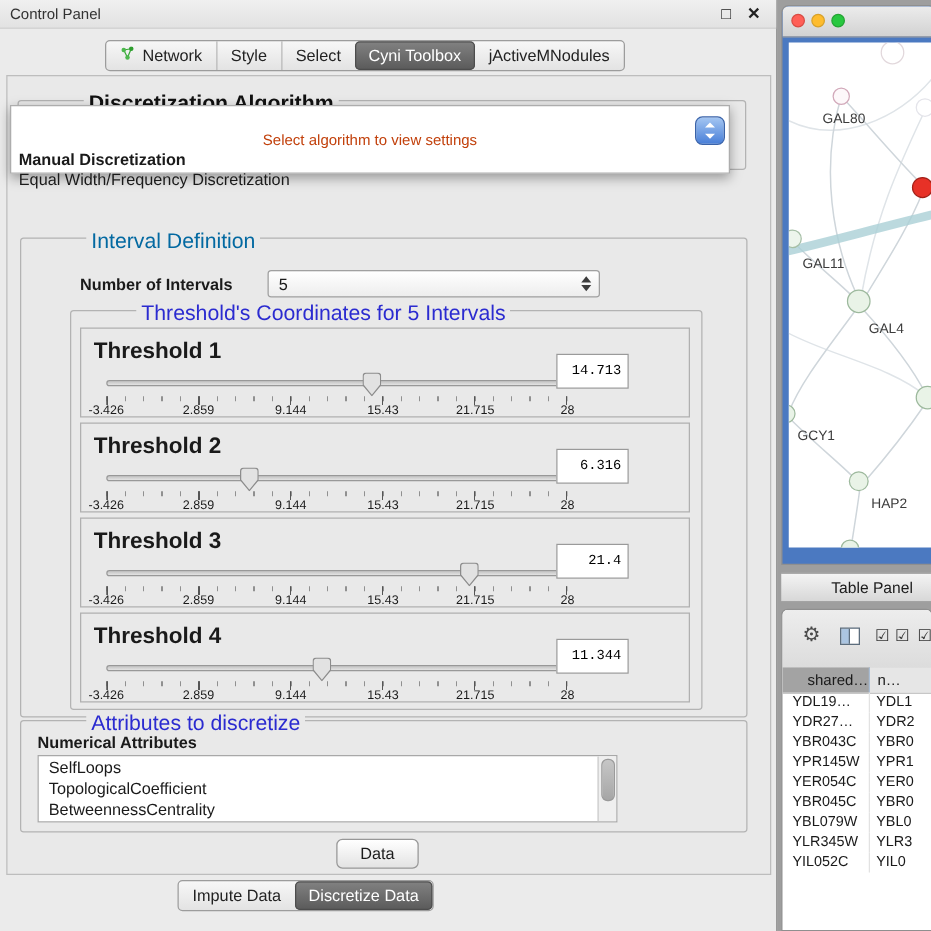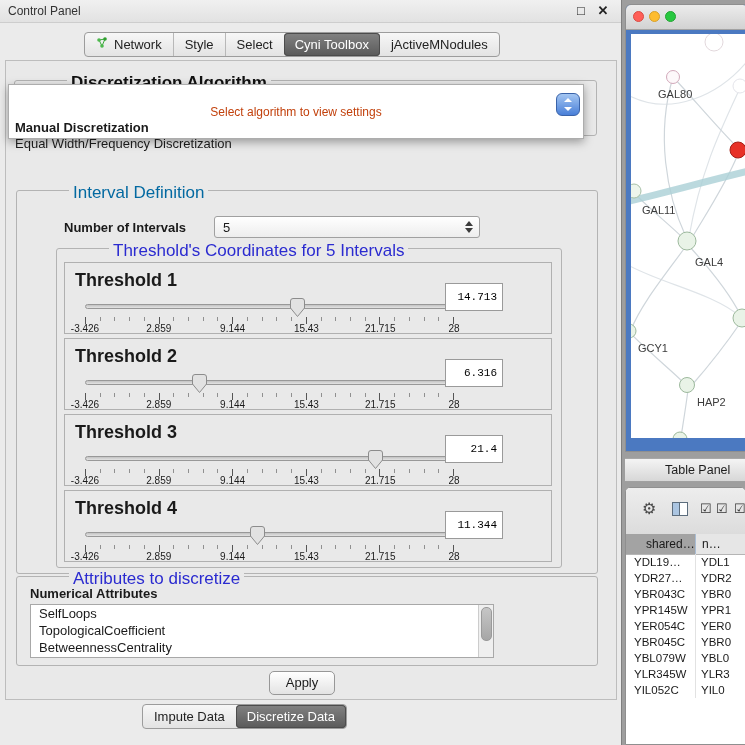--- a/index.html
+++ b/index.html
@@ -269,21 +269,21 @@
     <span class="attr-sub">Numerical Attributes</span>
     <div class="listbox">
       <div class="li">SelfLoops</div>
       <div class="li">TopologicalCoefficient</div>
       <div class="li">BetweennessCentrality</div>
       <div class="vscroll">
           <div class="vthumb"></div>
         </div>
     </div>
 
-    <div class="apply-btn">Apply</div>
+    <div class="apply-btn">Data</div>
 
     <div class="tabstrip bottom-tabs">
       <div class="tab">
           <span>Impute Data</span>
         </div>
       <div class="tab sel">
           <span>Discretize Data</span>
         </div>
     </div>
   </div>

